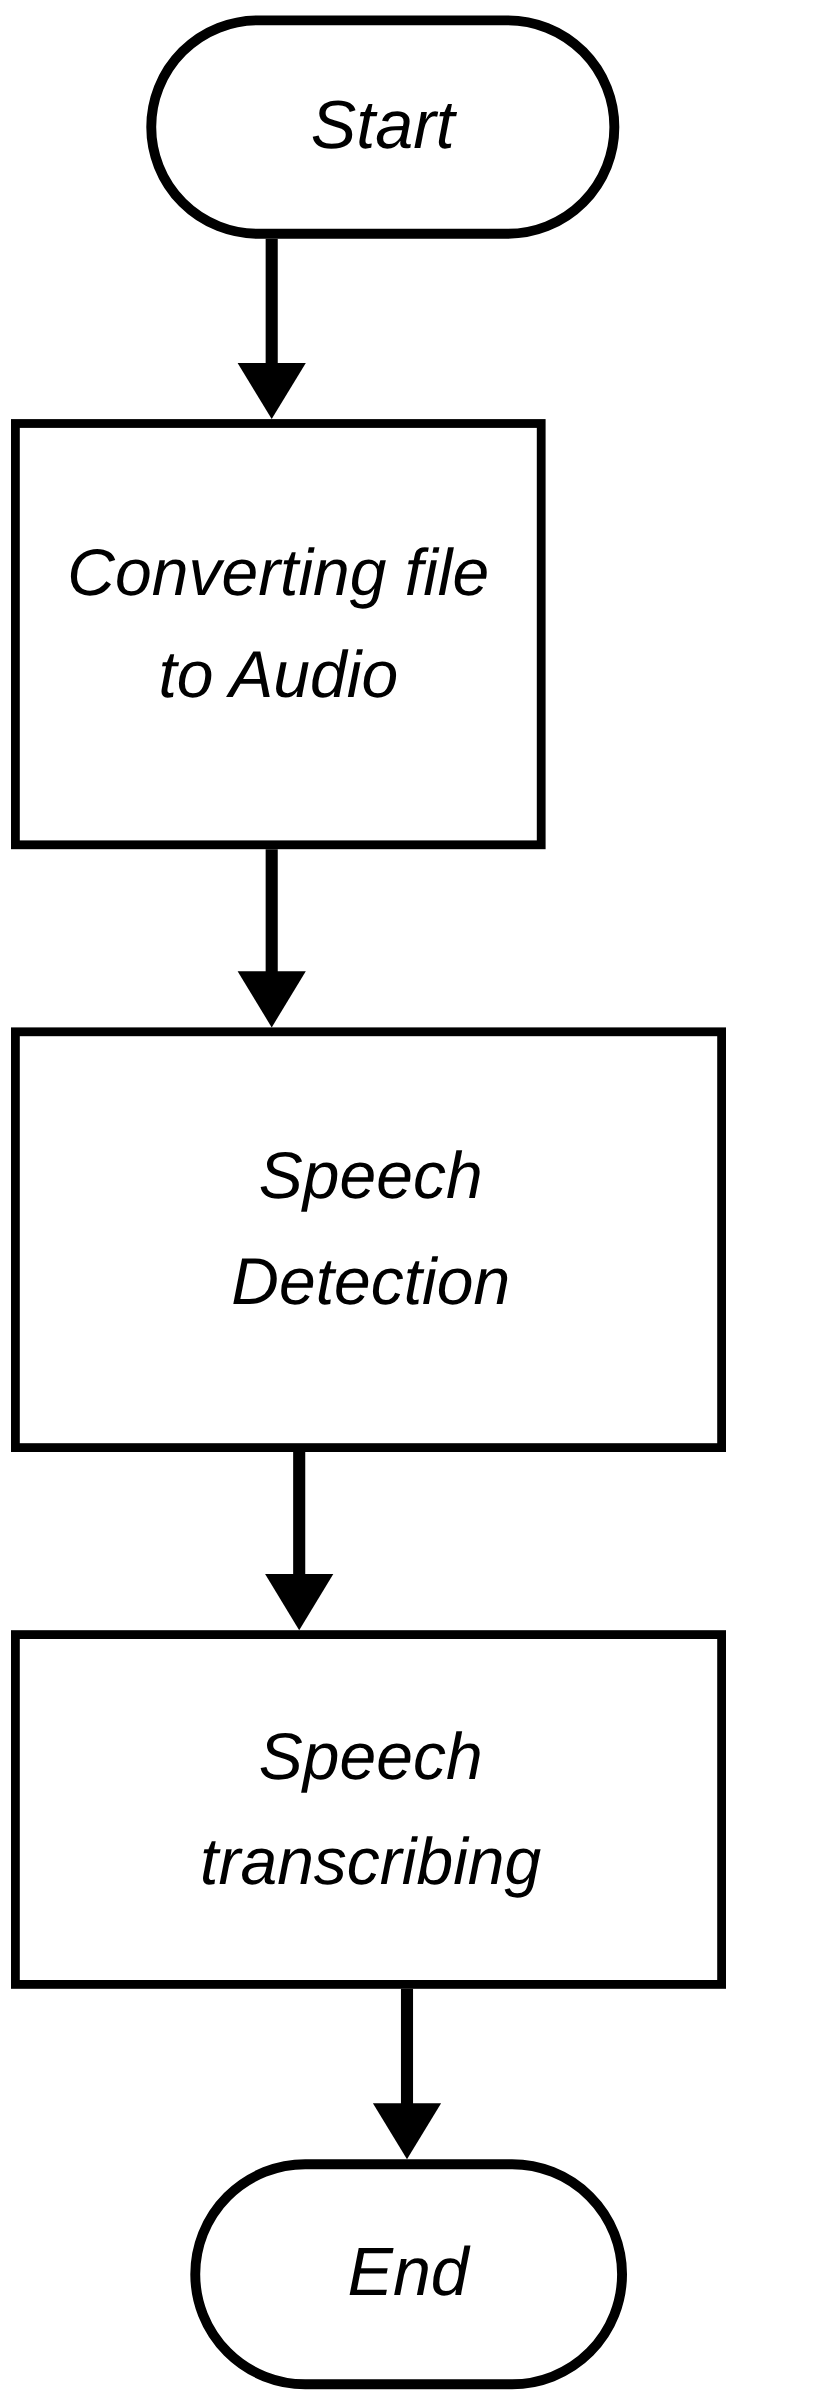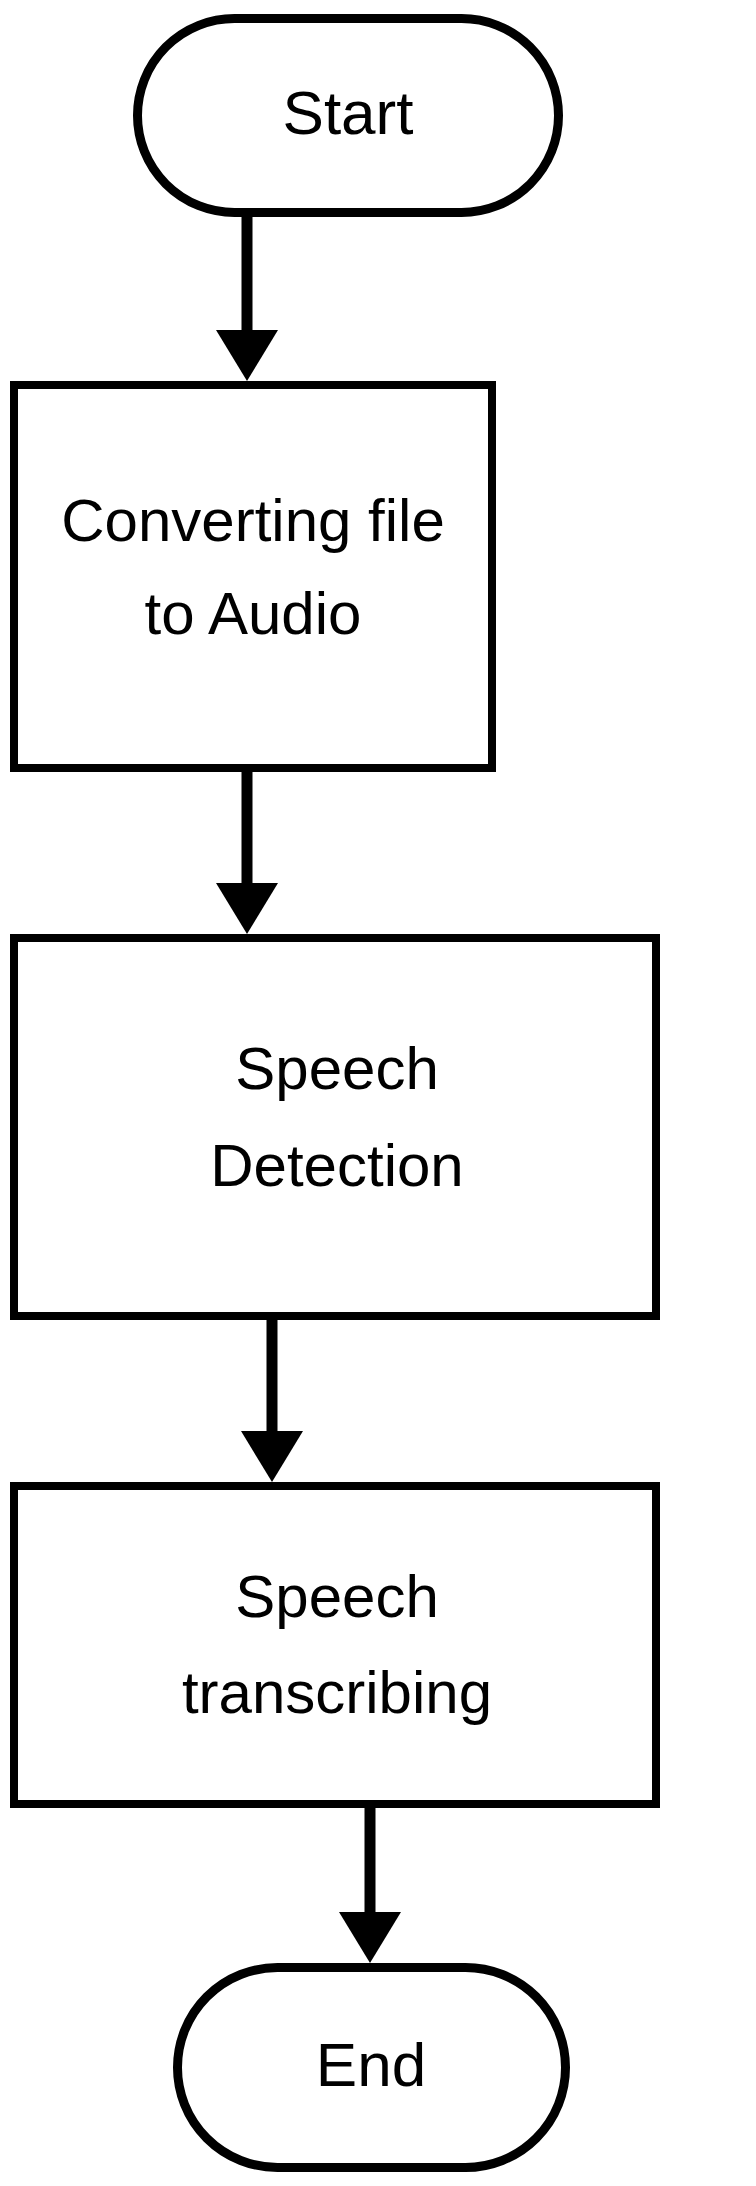--- a/index.html
+++ b/index.html
@@ -12,20 +12,21 @@
     width: 756px;
     height: 2186px;
     overflow: hidden;
     font-family: "Liberation Sans", "DejaVu Sans", sans-serif;
   }
   #flowchart-root {
     position: relative;
     width: 636px;
     height: 2186px;
     background: #ffffff;
+    font-style: italic;
   }
   svg.flow-canvas {
     position: absolute;
     top: 0;
     left: 0;
     width: 756px;
     height: 2186px;
     display: block;
   }
   .node-shape {

